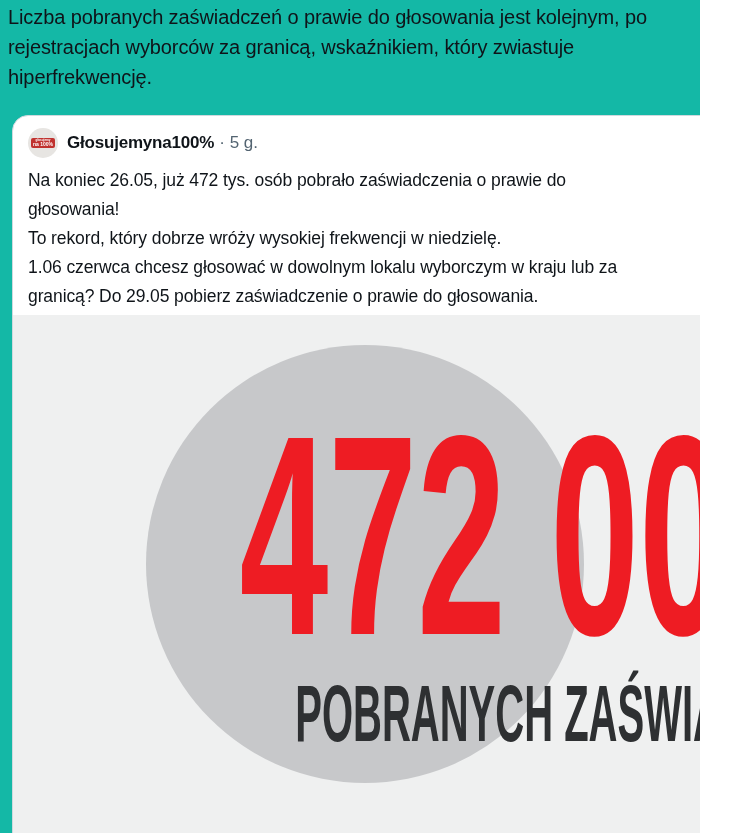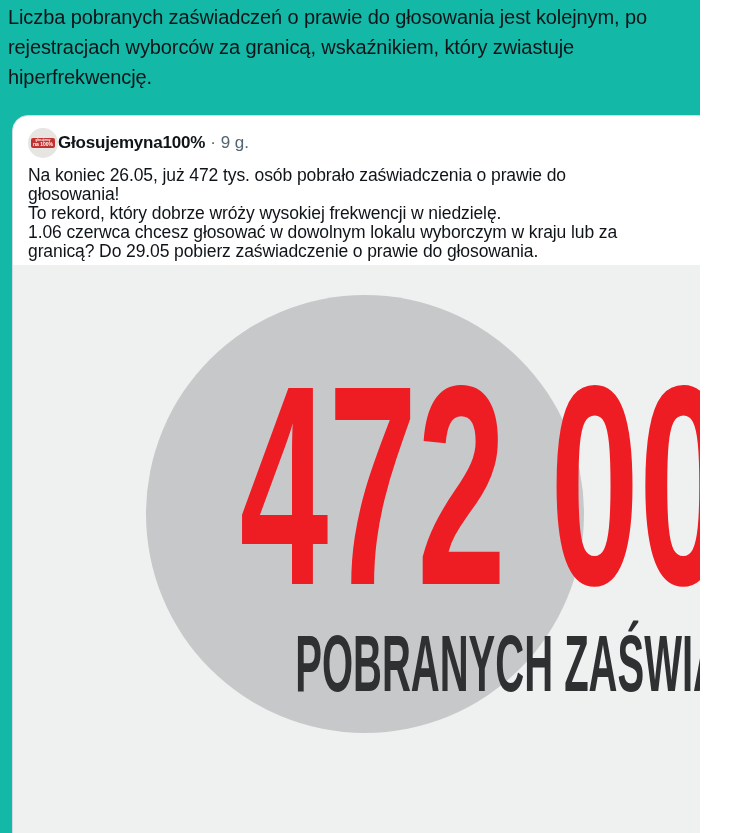--- a/index.html
+++ b/index.html
@@ -16,37 +16,37 @@
     font-size:20px; line-height:30px; color:#0f1419;
     letter-spacing:-0.1px; white-space:pre-line;
   }
 
   
   .card {
     position:absolute; left:12px; top:115px; width:706px; height:830px;
     border:1px solid #cfd9de; border-radius:16px; overflow:hidden;
     background:#ffffff;
   }
-  .card-header { display:flex; align-items:center; padding:12px 16px 0 15px; }
+  .card-header { display:flex; align-items:center; gap:9px; padding:12px 16px 0 15px; }
   .avatar {
     width:30px; height:30px; border-radius:50%; background:#e7e5e2;
     display:flex; align-items:center; justify-content:center; flex:none; overflow:hidden;
   }
   .avatar-badge {
     background:#c0322f; border-radius:2px; padding:1px 2px;
     color:#ffffff; text-align:center; line-height:1.1;
   }
   .badge-l1 { display:block; font-size:3px; font-weight:700; }
   .badge-l2 { display:block; font-size:5px; font-weight:700; }
   .name-row { display:flex; align-items:baseline; gap:5px; font-size:17px; white-space:nowrap; }
   .display-name { font-weight:700; color:#0f1419; letter-spacing:-0.2px; }
   .meta { color:#536471; letter-spacing:-0.1px; }
 
   .tweet-text {
-    margin:8px 16px 0 15px; font-size:17.5px; line-height:19px;
+    margin:8px 16px 0 15px; font-size:17.5px; line-height:29px;
     color:#0f1419; letter-spacing:-0.1px; white-space:pre-line;
   }
 
   
   .tweet-image {
     position:relative; margin-top:4px; width:704px; height:620px;
     background:#eff0f0; overflow:hidden;
   }
   .gray-circle {
     position:absolute; left:133px; top:30px; width:438px; height:438px;
@@ -87,21 +87,21 @@
     <header class="card-header">
       <div class="avatar">
         <div class="avatar-badge">
           <span class="badge-l1">głosujemy</span>
           <span class="badge-l2">na 100%</span>
         </div>
       </div>
       <div class="name-row">
         <span class="display-name">Głosujemyna100%</span>
         <span class="meta">·</span>
-        <span class="meta">9 g.</span>
+        <span class="meta">5 g.</span>
       </div>
     </header>
 
     <div class="tweet-text">Na koniec 26.05, już 472 tys. osób pobrało zaświadczenia o prawie do
 głosowania!
 To rekord, który dobrze wróży wysokiej frekwencji w niedzielę.
 1.06 czerwca chcesz głosować w dowolnym lokalu wyborczym w kraju lub za
 granicą? Do 29.05 pobierz zaświadczenie o prawie do głosowania.</div>
 
     <figure class="tweet-image" style="margin:4px 0 0 0;">

